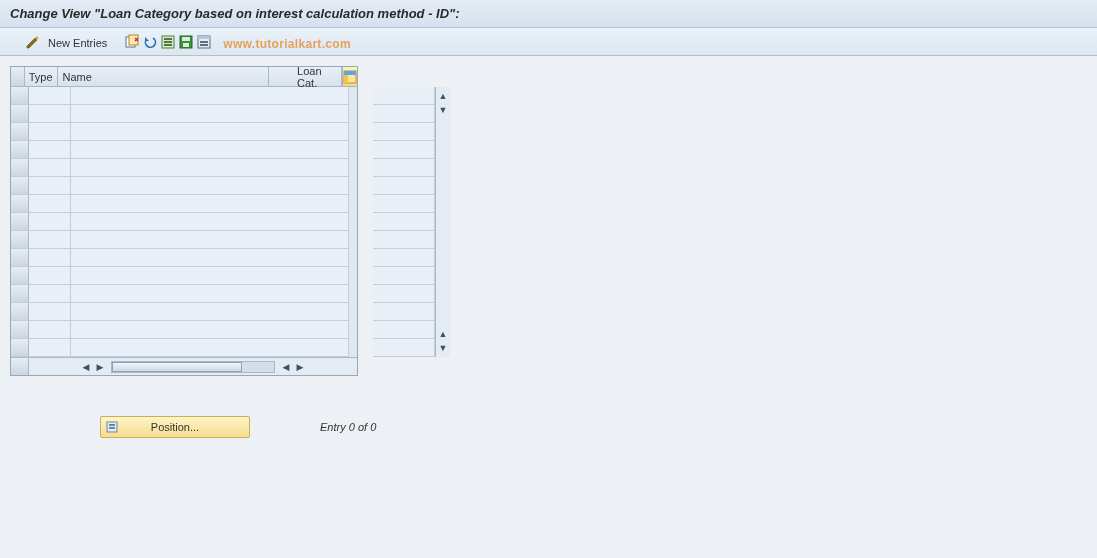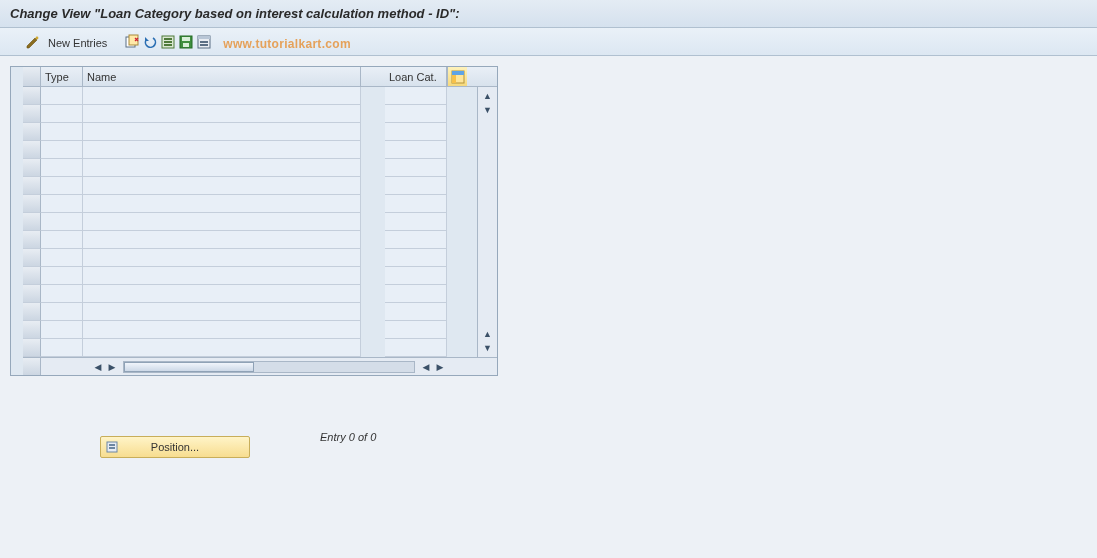--- a/index.html
+++ b/index.html
@@ -51,24 +51,23 @@
     opacity: 0.9;
   }
   .content-area {
     padding: 10px;
     background: #edf1f6;
     height: calc(100% - 55px);
   }
   .grid-wrap {
     border: 1px solid #96a8bb;
     background: #dfe8f1;
-    width: 488px;
+    width: 348px;
     display: flex;
     flex-direction: column;
-    padding-left: 12px;
   }
   .grid-head-row {
     display: flex;
     background: linear-gradient(to bottom,#e9eff6,#d8e2ed);
     border-bottom: 1px solid #a9b7c7;
     height: 20px;
   }
   .grid-head-row .sel-col { width: 18px; border-right:1px solid #a9b7c7; background:linear-gradient(to bottom,#e8edf3,#ccd6e2);}
   .grid-head-row .hcell {
     border-right: 1px solid #a9b7c7;
@@ -161,21 +160,20 @@
   .position-btn {
     display:flex;align-items:center;justify-content:center;
     gap:6px;
     width: 150px; height:22px;
     background: linear-gradient(to bottom,#fff4c7,#f7dd90);
     border:1px solid #c8ae5a;
     border-radius:2px;
     font-size:11px;color:#333;
     cursor:pointer;
     position:relative;
-    margin-top:20px;
   }
   .position-btn .pos-icon {
     position:absolute; left:4px; top:3px;
     width:14px;height:14px;
     display:flex;align-items:center;justify-content:center;
   }
   .entry-text { font-size:11px;color:#333;font-style:italic; }
   svg { display:block; }
 </style>
 </head>

